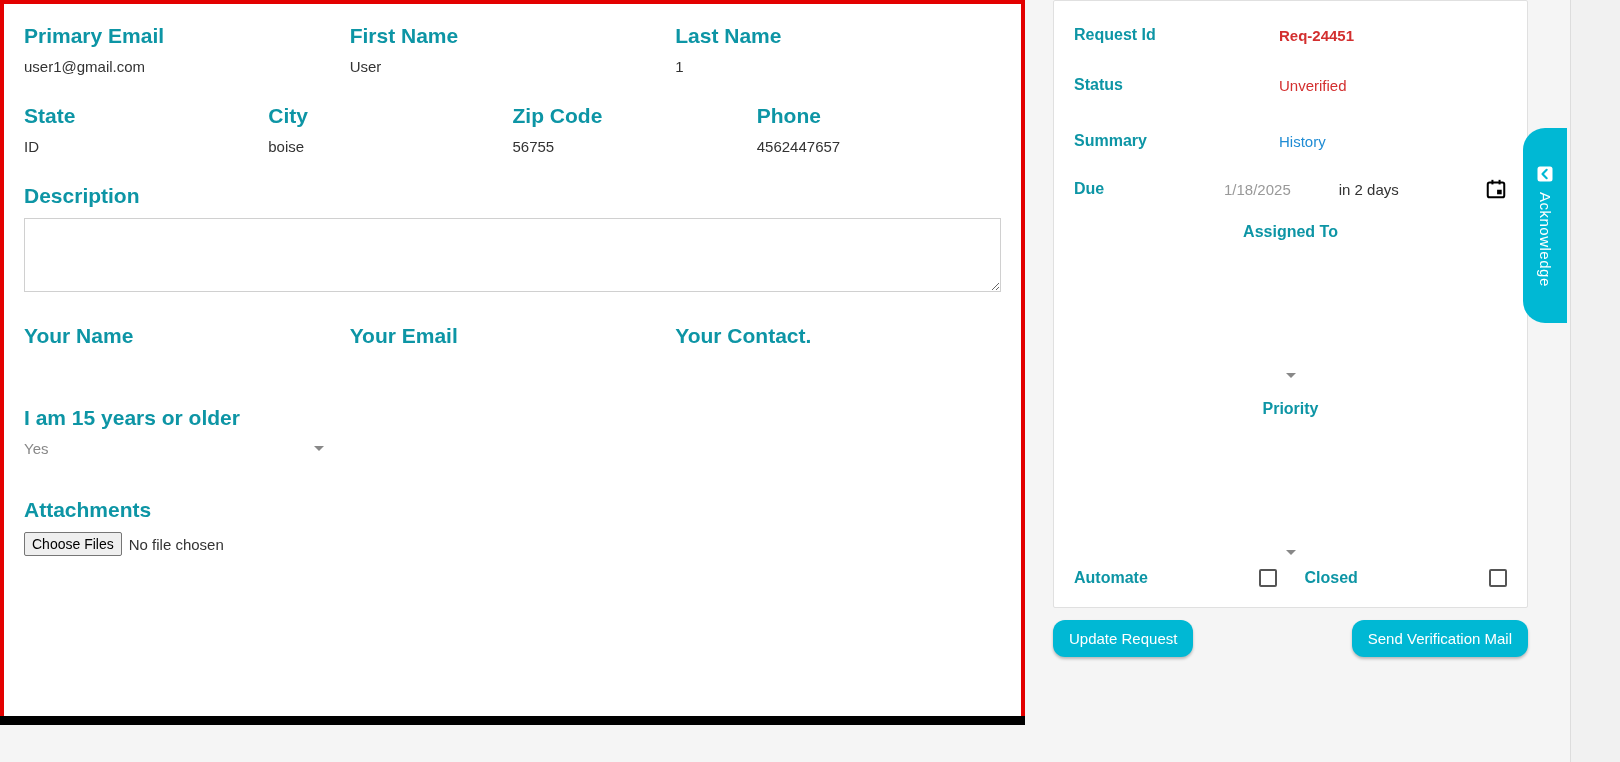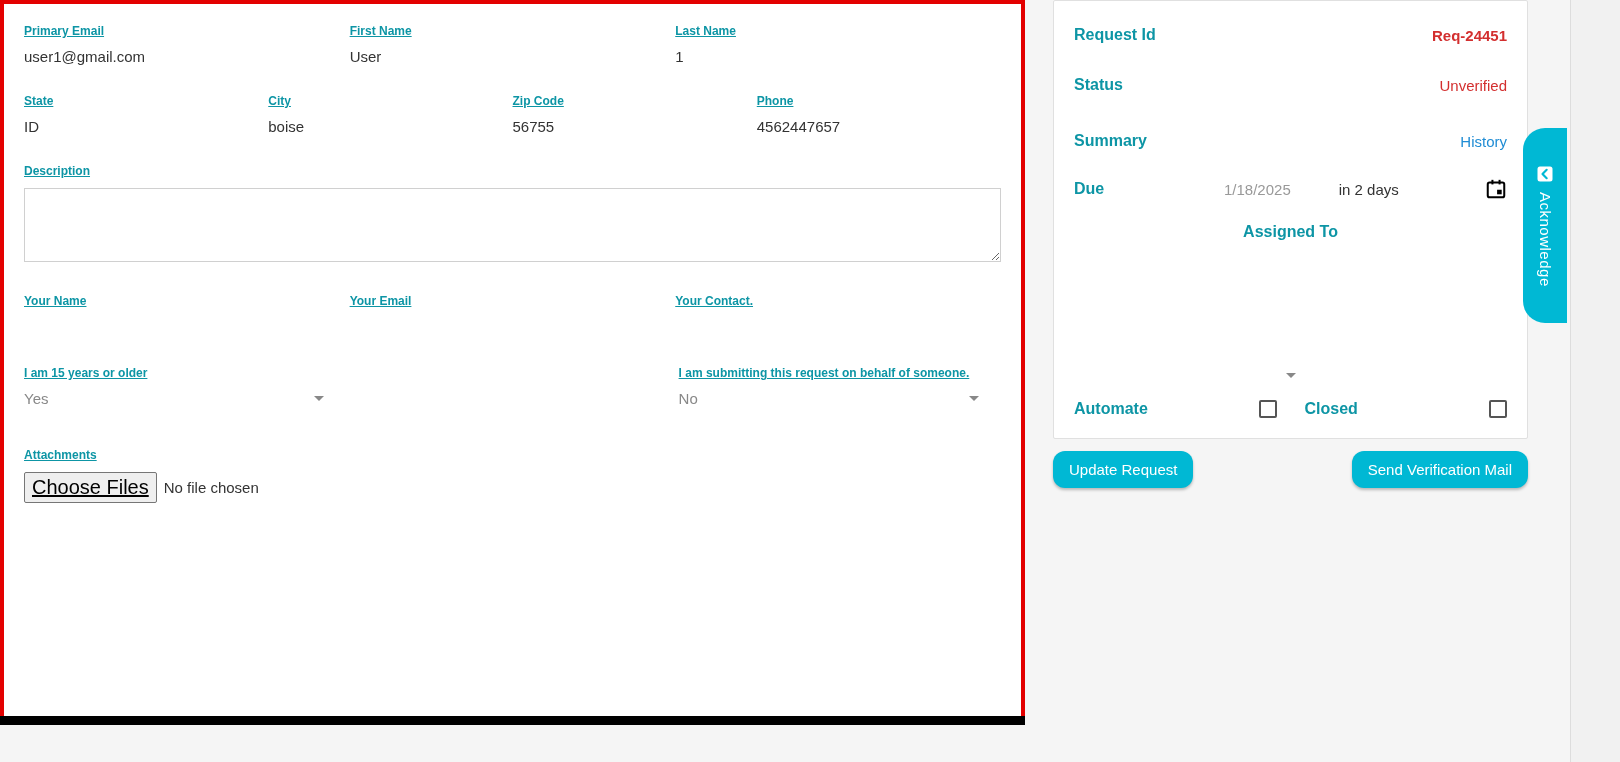--- a/index.html
+++ b/index.html
@@ -52,24 +52,23 @@
       margin-bottom: 28px;
     }
     .field-group {
       flex: 1;
     }
     .field-group.w33 { flex: 0 0 33.33%; }
     .field-group.w25 { flex: 0 0 25%; }
     .field-label {
       color: #0d95a5;
       font-weight: 600;
-      font-size: 12px;
+      font-size: 21px;
       margin-bottom: 10px;
       display: block;
-      text-decoration: underline;
     }
     .field-value {
       color: #333;
       font-size: 15px;
     }
     .full-width {
       width: 100%;
     }
     .textarea {
       width: 100%;
@@ -101,25 +100,24 @@
     }
     .file-row {
       display: flex;
       align-items: center;
       gap: 7px;
     }
     .file-btn {
       background: #efefef;
       border: 1px solid #767676;
       padding: 3px 7px;
-      font-size: 20px;
+      font-size: 14px;
       cursor: pointer;
       border-radius: 2px;
       font-family: inherit;
-      text-decoration: underline;
     }
     .file-status {
       font-size: 15px;
       color: #333;
     }
     
     .side-row {
       display: flex;
       justify-content: space-between;
       align-items: center;
@@ -128,21 +126,21 @@
     }
     .side-row.tight { margin-bottom: 28px; }
     .side-label {
       color: #0d95a5;
       font-weight: 600;
       font-size: 16px;
       flex: 0 0 150px;
     }
     .side-value {
       flex: 1;
-      text-align: right;
+      text-align: left;
       padding-left: 55px;
       font-size: 15px;
     }
     .side-value.red { color: #d32f2f; font-weight: 600; }
     .side-value.red-norm { color: #d32f2f; }
     .side-value.link { color: #1f8cd4; cursor: pointer; }
     .due-row {
       display: flex;
       align-items: center;
       margin-bottom: 22px;
@@ -297,27 +295,20 @@
         <span class="field-label">Your Contact.</span>
         <span class="field-value"></span>
       </div>
     </div>
 
     <div class="field-row">
       <div class="field-group" style="flex:0 0 67%;">
         <span class="field-label">I am 15 years or older</span>
         <div class="select-wrap">
           <span class="select-value">Yes</span>
-          <span class="dropdown-arrow"></span>
-        </div>
-      </div>
-      <div class="field-group" style="flex:0 0 33%;">
-        <span class="field-label" style="max-width:300px;">I am submitting this request on behalf of someone.</span>
-        <div class="select-wrap">
-          <span class="select-value">No</span>
           <span class="dropdown-arrow"></span>
         </div>
       </div>
     </div>
 
     <div class="field-row" style="flex-direction:column;margin-bottom:0;margin-top:40px;">
       <span class="field-label">Attachments</span>
       <div class="file-row">
         <button class="file-btn">Choose Files</button>
         <span class="file-status">No file chosen</span>
@@ -356,20 +347,24 @@
             <rect x="13.2" y="12.8" width="5" height="5" fill="#000"></rect>
           </svg>
         </span>
       </div>
 
       <div class="side-select-row">
         <span class="side-label">Assigned To</span>
         <span class="dropdown-arrow"></span>
       </div>
 
+      <div class="side-select-row" style="margin-bottom:14px;">
+        <span class="side-label">Priority</span>
+        <span class="dropdown-arrow"></span>
+      </div>
 
       <div class="checkbox-row">
         <div class="check-group" style="justify-content:space-between;width:50%;">
           <span class="side-label" style="flex:none;">Automate</span>
           <span class="cb"></span>
         </div>
         <div class="check-group" style="justify-content:space-between;width:50%;padding-left:28px;gap:28px;">
           <span class="side-label" style="flex:none;">Closed</span>
           <span class="cb"></span>
         </div>

